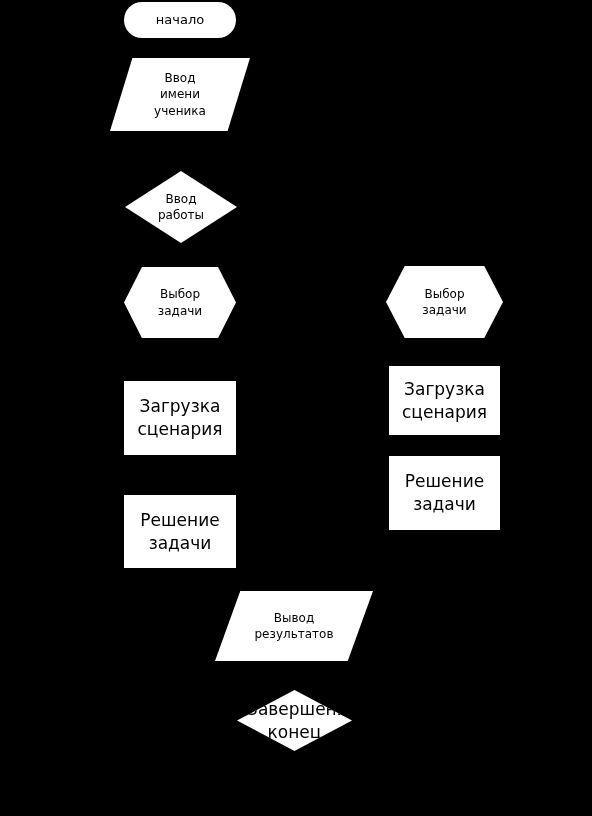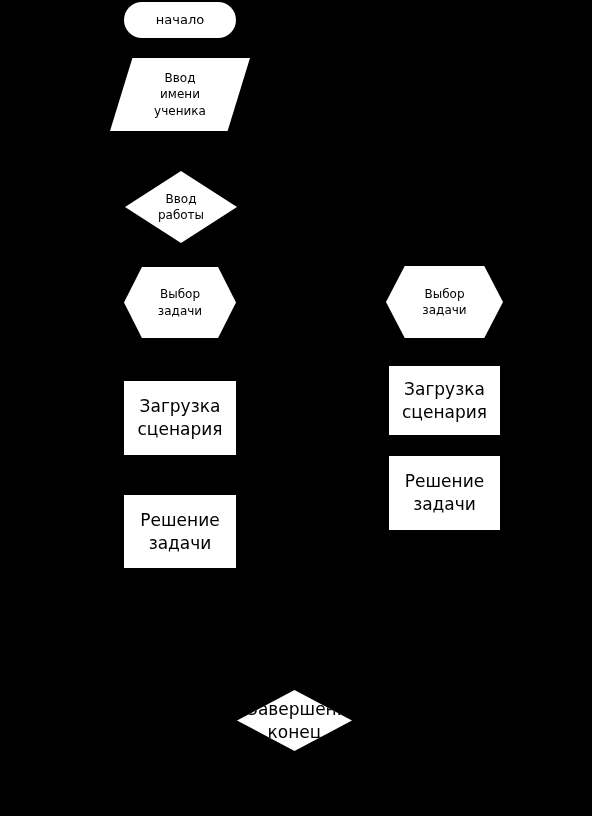--- a/index.html
+++ b/index.html
@@ -106,20 +106,24 @@
   <div class="node shape-process fs-11" style="left:389px; top:456px; width:111px; height:74px;">
     <span class="label">Решение
 задачи</span>
   </div>
 
   <div class="node shape-process fs-11" style="left:124px; top:495px; width:112px; height:73px;">
     <span class="label">Решение
 задачи</span>
   </div>
 
+  <div class="node shape-io tight-io fs-12" style="left:215px; top:591px; width:158px; height:70px;">
+    <span class="label">Вывод
+результатов</span>
+  </div>
 
   <div class="node shape-decision tight-dec fs-11" style="left:237px; top:690px; width:115px; height:61px;">
     <span class="label">Завершение
 конец</span>
   </div>
 
 
 </div>
 
 </body></html>

